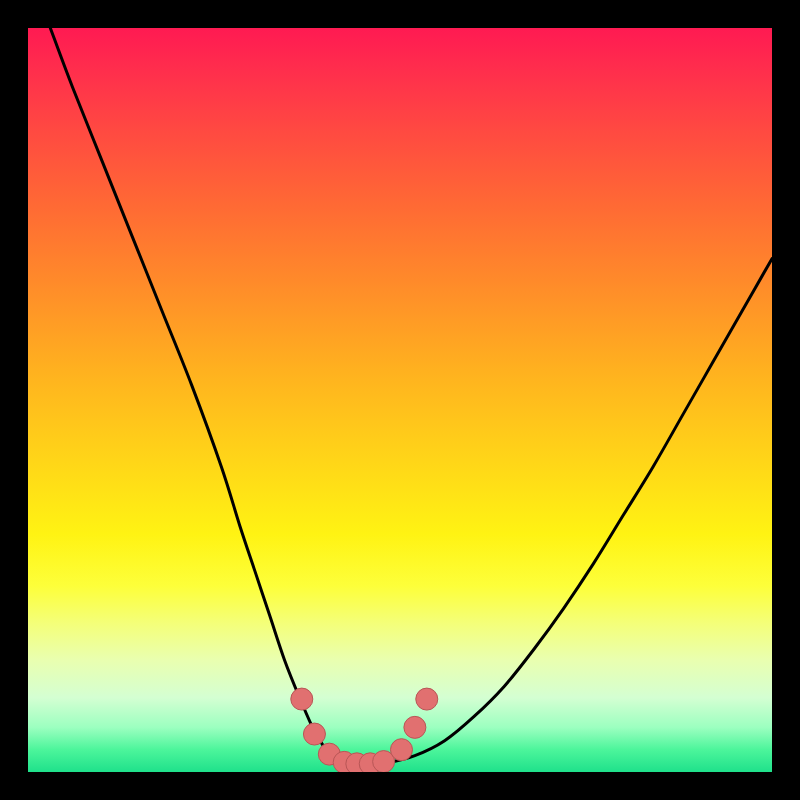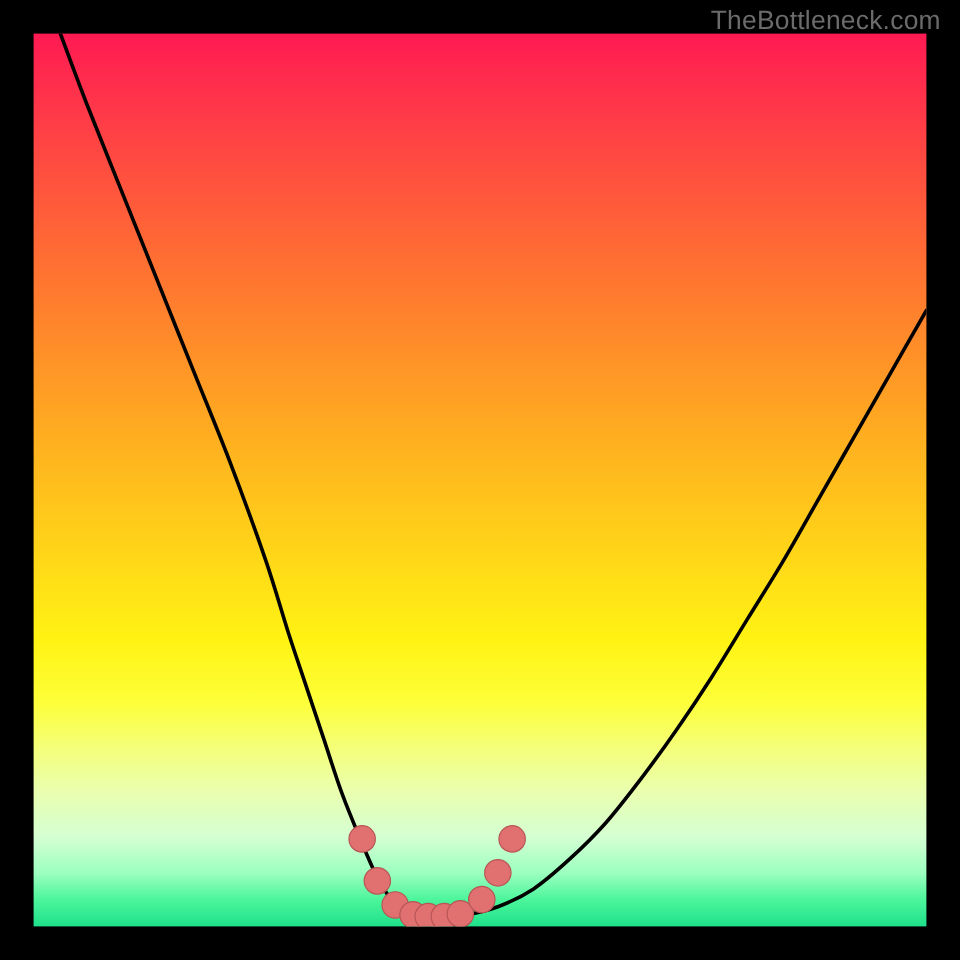--- a/index.html
+++ b/index.html
@@ -59,21 +59,20 @@
     color: #6b6b6b;
     font-size: 22px;
     letter-spacing: 0.2px;
     user-select: none;
   }
 </style>
 </head>
 <body>
 
 <div class="frame">
-  <div class="watermark">TheBottleneck.com</div>
 
   <div class="plot-area">
     <div class="gradient"></div>
     <svg class="curve-layer" width="744" height="744" viewBox="0 0 744 744">
       <g id="curve-group">
           <path d="M 22.32 0.00 C 26.04 9.92, 35.96 37.20, 44.64 59.52 C 53.32 81.84, 64.48 109.12, 74.40 133.92 C 84.32 158.72, 94.24 183.52, 104.16 208.32 C 114.08 233.12, 124.00 257.92, 133.92 282.72 C 143.84 307.52, 153.76 331.08, 163.68 357.12 C 173.60 383.16, 185.38 415.40, 193.44 438.96 C 201.50 462.52, 206.46 481.12, 212.04 498.48 C 217.62 515.84, 221.96 528.24, 226.92 543.12 C 231.88 558.00, 236.84 572.88, 241.80 587.76 C 246.76 602.64, 251.72 618.76, 256.68 632.40 C 261.64 646.04, 266.60 657.82, 271.56 669.60 C 276.52 681.38, 281.48 693.78, 286.44 703.08 C 291.40 712.38, 296.36 720.07, 301.32 725.40 C 306.28 730.73, 310.62 733.21, 316.20 735.07 C 321.78 736.93, 327.98 736.56, 334.80 736.56 C 341.62 736.56, 348.44 736.56, 357.12 735.07 C 365.80 733.58, 376.96 731.35, 386.88 727.63 C 396.80 723.91, 406.72 719.32, 416.64 712.75 C 426.56 706.18, 436.48 697.25, 446.40 688.20 C 456.32 679.15, 466.24 669.60, 476.16 658.44 C 486.08 647.28, 496.00 634.26, 505.92 621.24 C 515.84 608.22, 525.76 594.58, 535.68 580.32 C 545.60 566.06, 555.52 551.18, 565.44 535.68 C 575.36 520.18, 585.28 503.44, 595.20 487.32 C 605.12 471.20, 615.04 455.70, 624.96 438.96 C 634.88 422.22, 644.80 404.24, 654.72 386.88 C 664.64 369.52, 674.56 352.16, 684.48 334.80 C 694.40 317.44, 704.32 300.08, 714.24 282.72 C 724.16 265.36, 739.04 239.32, 744.00 230.64" fill="none" stroke="#000000" stroke-width="3" stroke-linecap="round"></path>
         </g>
       <g id="marker-group">
           <circle cx="273.79" cy="671.09" r="11" fill="#e17070" stroke="#b85656" stroke-width="1"></circle>
           <circle cx="286.44" cy="706.06" r="11" fill="#e17070" stroke="#b85656" stroke-width="1"></circle>

